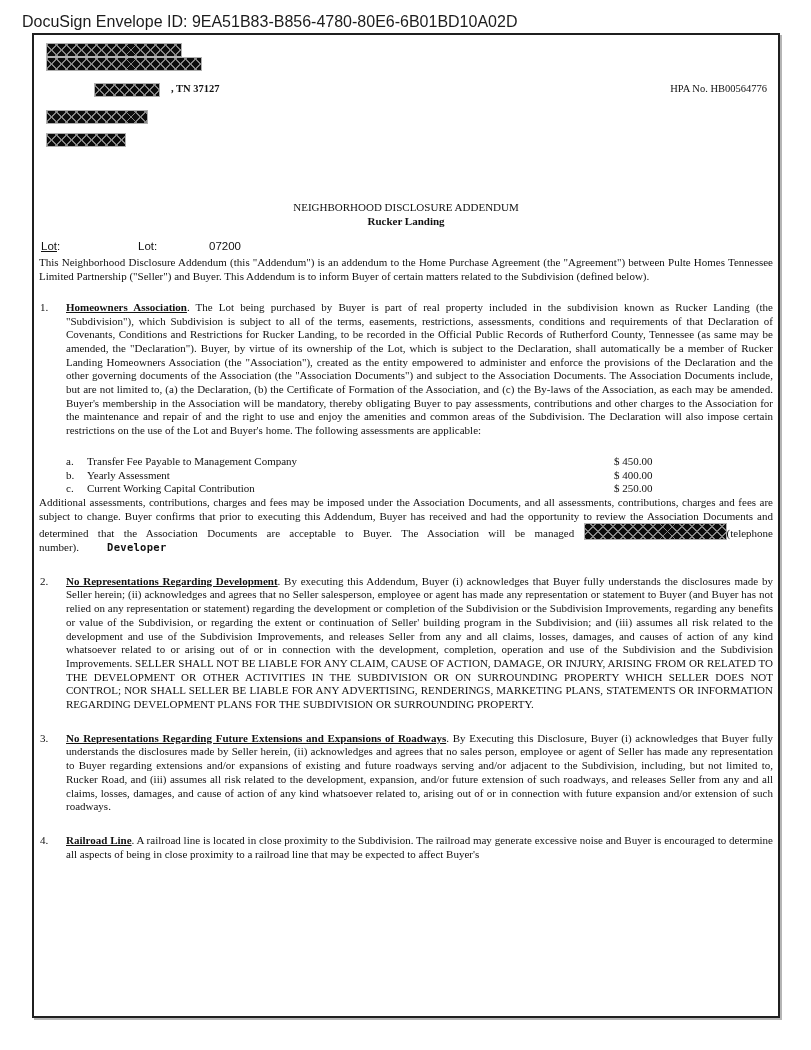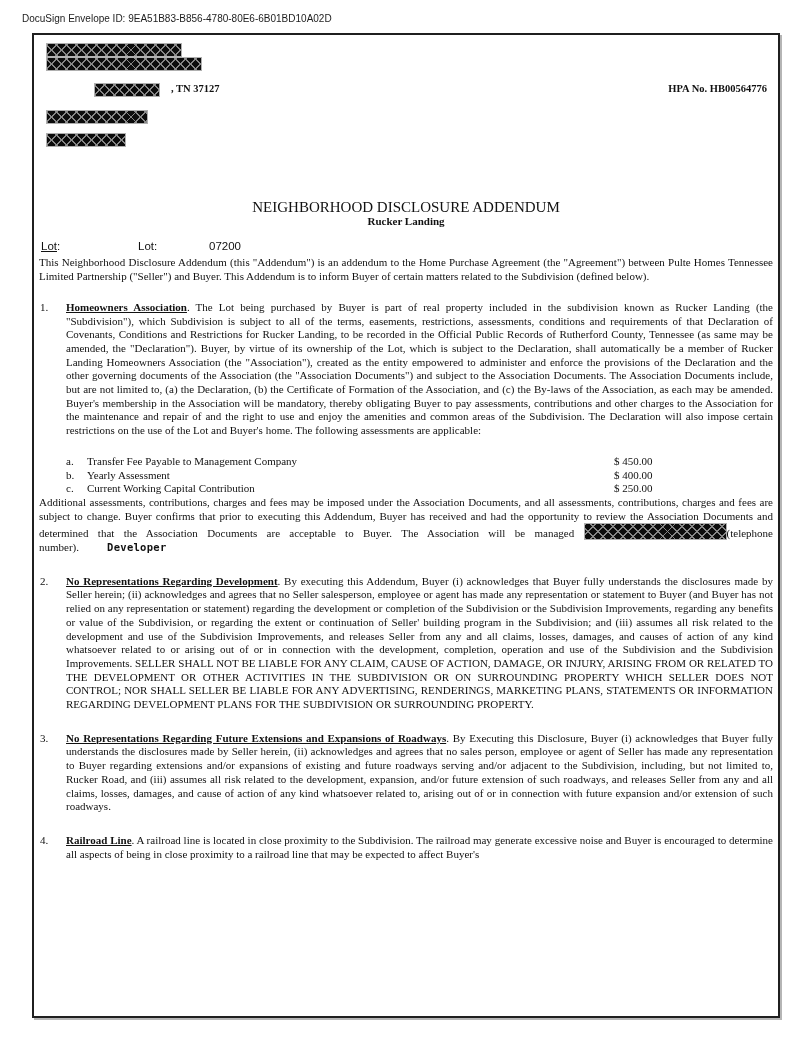--- a/index.html
+++ b/index.html
@@ -1,44 +1,44 @@
 <!DOCTYPE html>
 <html><head>
 <meta charset="utf-8">
 <style>
   html,body{margin:0;padding:0;background:#ffffff;}
   body{width:811px;height:1050px;position:relative;
        font-family:"Liberation Serif",serif;color:#111;}
 
   .docusign-bar{position:absolute;left:22px;top:13px;
-       font-family:"Liberation Sans",sans-serif;font-size:10px;color:#1c1c1c;}
+       font-family:"Liberation Sans",sans-serif;font-size:16px;color:#1c1c1c;}
 
   .page{position:absolute;left:32px;top:33px;width:748px;height:985px;
         box-sizing:border-box;border:2px solid #1f1f1f;background:#fff;
         box-shadow:2px 2px 0 rgba(90,90,90,.45);}
   .page-inner{padding:4px 5px 0 5px;font-size:11px;line-height:13.7px;}
 
   
   .redaction{display:block;background-color:#0c0c0c;border:1px solid #b0b0b0;
      background-image:
        repeating-linear-gradient(45deg, rgba(140,140,140,.95) 0 1.3px, transparent 1.3px 7px),
        repeating-linear-gradient(135deg, rgba(140,140,140,.95) 0 1.3px, transparent 1.3px 7px);}
   .redaction.inline{display:inline-block;vertical-align:-3px;}
 
   .hdr-r1{width:134px;height:12px;margin:4px 0 0 7px;}
   .hdr-r2{width:154px;height:12px;margin:0 0 0 7px;}
   .hdr-row3{position:relative;height:14px;margin-top:12px;}
   .hdr-city{position:absolute;left:55px;top:0;width:64px;height:12px;}
   .hdr-tn{position:absolute;left:132px;top:-1px;font-weight:bold;font-size:10.5px;text-align:center;}
-  .hdr-hpa{position:absolute;right:6px;top:-1px;font-weight:bold;font-size:10.5px;}
+  .hdr-hpa{position:absolute;right:6px;top:-1px;font-weight:normal;font-size:10.5px;}
   .hdr-r4{width:100px;height:12px;margin:13px 0 0 7px;}
   .hdr-r5{width:78px;height:12px;margin:9px 0 0 7px;}
 
   .title-block{margin-top:54px;text-align:center;}
-  .title-l1{font-size:15px;}
+  .title-l1{font-size:11px;}
   .title-l2{font-size:11px;font-weight:bold;font-family:Liberation Serif, serif;}
 
   .lot-area{margin-top:12px;}
   .lot-row{position:relative;height:16px;}
   .lot-outer{position:absolute;left:2px;top:0;
      font-family:"Liberation Sans",sans-serif;font-size:11.5px;}
   .lot-outer .u{text-decoration:underline;}
   .sans{font-family:"Liberation Sans",sans-serif;font-size:11.5px;}
   .pos-l99{position:absolute;left:99px;top:0;}
   .pos-l170{position:absolute;left:170px;top:0;}

